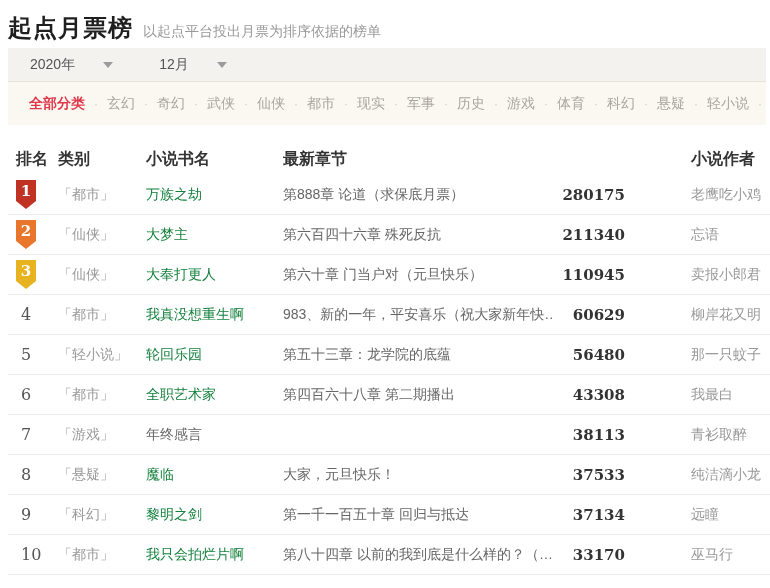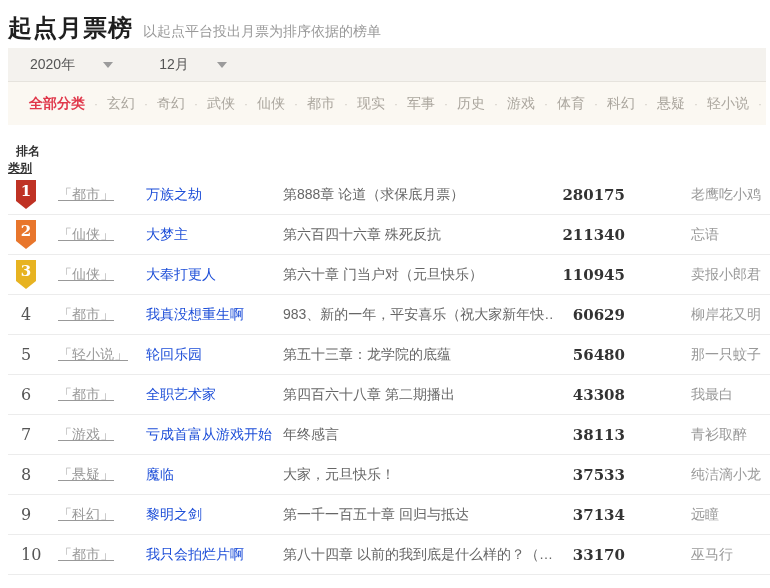--- a/index.html
+++ b/index.html
@@ -78,37 +78,36 @@
     font-weight: 700;
   }
   .tab-sep {
     color: #cfcac2;
     font-size: 12px;
   }
   
   .ranking-table { margin: 18px 0 0 8px; }
   .thead {
     display: flex;
-    align-items: flex-start;
+    align-items: center;
     height: 32px;
-    font-size: 12px;
+    font-size: 16px;
     font-weight: 700;
     color: #333;
-    flex-direction: column;
   }
   .row {
     display: flex;
     align-items: center;
     height: 40px;
     font-size: 14px;
     border-bottom: 1px solid #ececec;
   }
   .col-rank    { width: 50px;  padding-left: 8px; }
-  .col-cat     { width: 88px;  color: #999; text-decoration: underline; }
-  .col-book    { width: 137px; color: #1d4ed8; white-space: nowrap; overflow: hidden; }
+  .col-cat     { width: 88px;  color: #999; }
+  .col-book    { width: 137px; color: #15803d; white-space: nowrap; overflow: hidden; }
   .col-chapter { flex: 1;      color: #666; white-space: nowrap; overflow: hidden; }
   .col-tickets {
     width: 70px; text-align: right;
     font-family: "DejaVu Serif", serif;
     font-weight: 700; font-size: 15px; color: #333;
   }
   .col-author  { width: 145px; padding-left: 66px; color: #999; white-space: nowrap; overflow: hidden; }
   .thead .col-cat, .thead .col-book, .thead .col-chapter, .thead .col-author {
     color: #333;
   }
@@ -270,21 +269,20 @@
     <div class="col-tickets">43308</div>
     <div class="col-author">我最白</div>
   </div>
 
   <div class="row">
     <div class="col-rank">
 
       <span class="rank-plain show">7</span>
     </div>
     <div class="col-cat">「游戏」</div>
-    <div class="col-book">亏成首富从游戏开始</div>
     <div class="col-chapter">年终感言</div>
     <div class="col-tickets">38113</div>
     <div class="col-author">青衫取醉</div>
   </div>
 
   <div class="row">
     <div class="col-rank">
 
       <span class="rank-plain show">8</span>
     </div>

